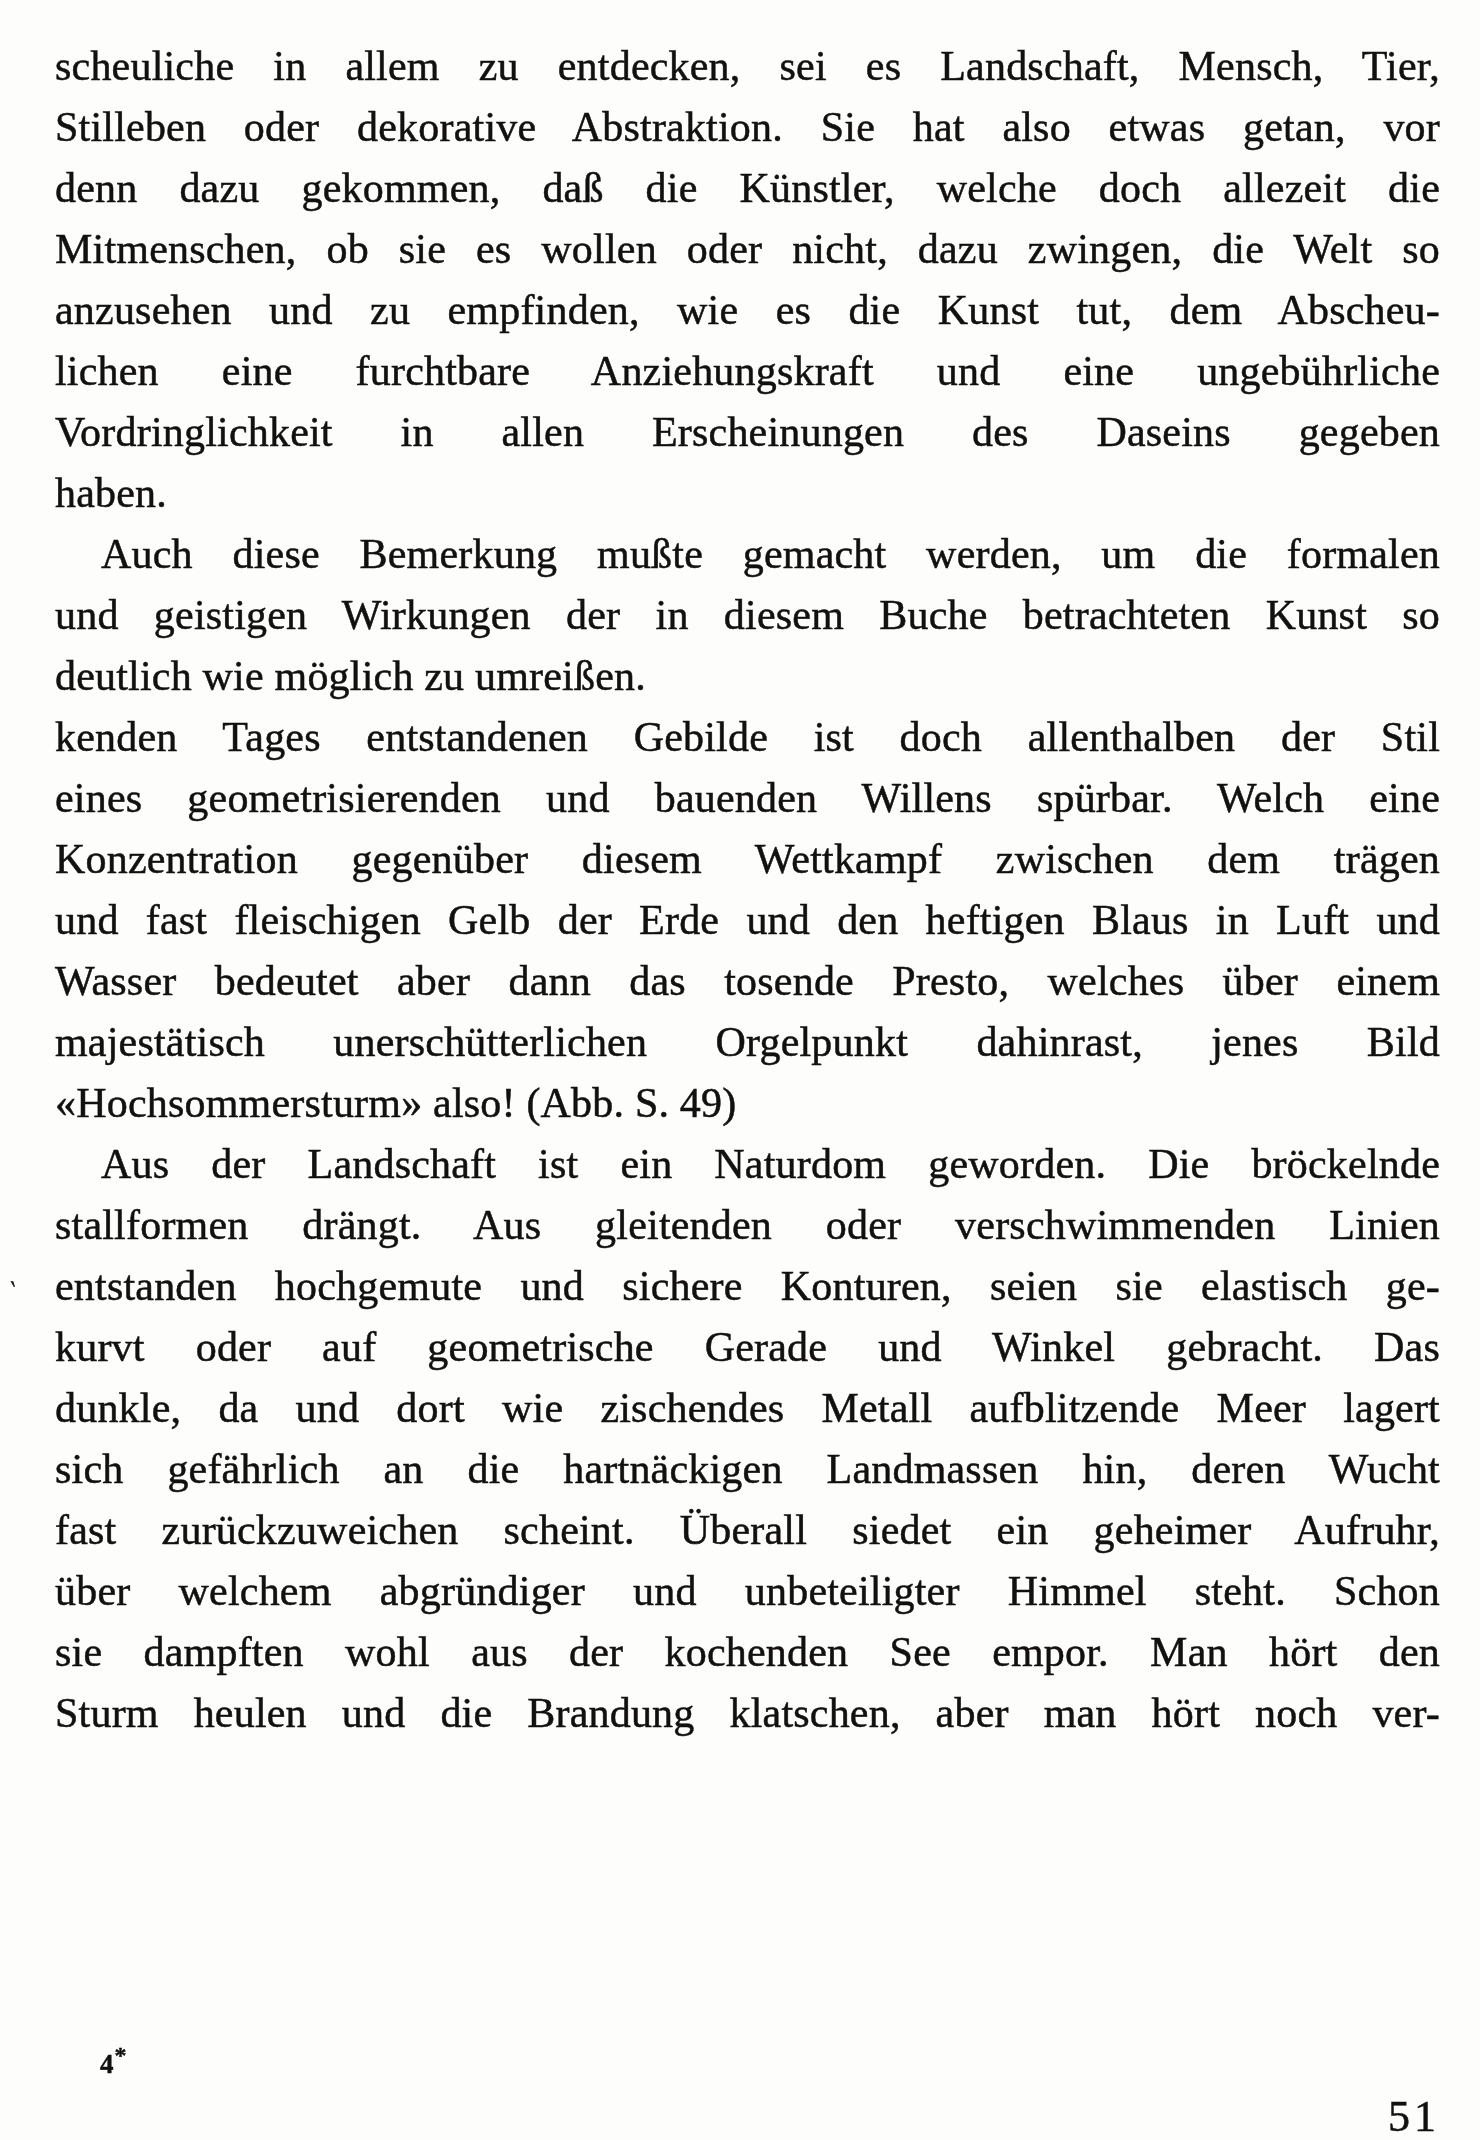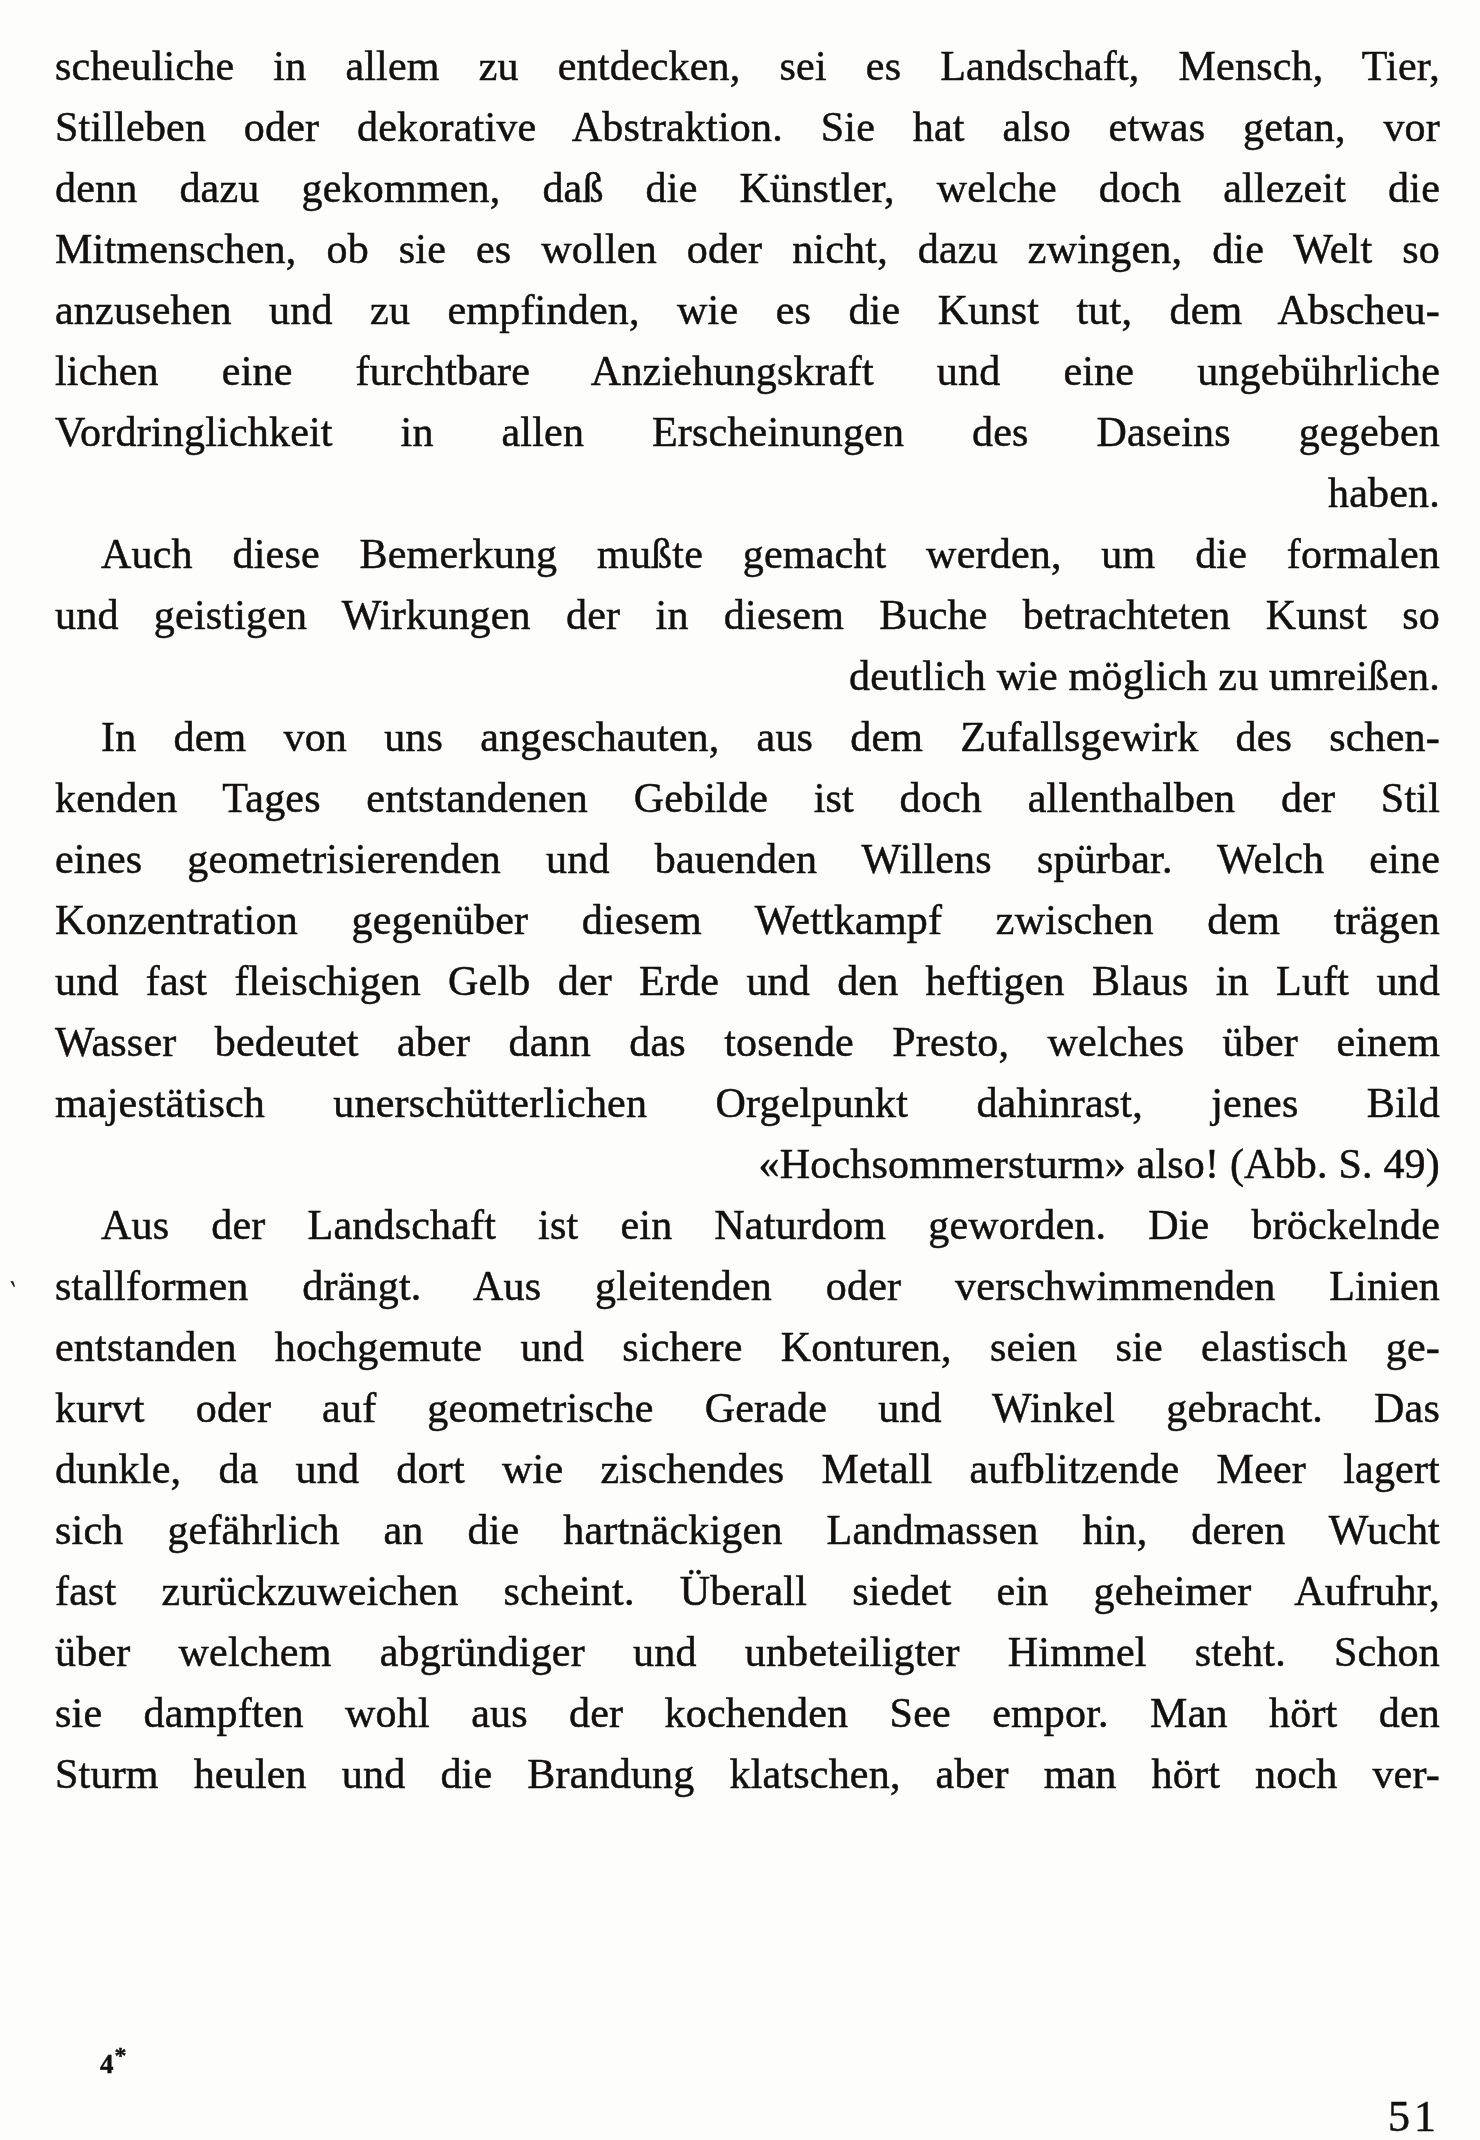--- a/index.html
+++ b/index.html
@@ -23,21 +23,21 @@
     top: 36px;
   }
   .line {
     height: 61px;
     line-height: 61px;
     font-size: 42px;
     letter-spacing: 0.2px;
     white-space: normal;
     overflow: visible;
     -webkit-text-stroke: 0.5px #121110;
-    text-align: right;
+    text-align: left;
   }
   .line.j {
     text-align: justify;
     text-align-last: justify;
   }
   .line.ind {
     text-indent: 46px;
   }
   .margin-tick {
     position: absolute;
@@ -83,21 +83,20 @@
     <div class="line j">Stilleben oder dekorative Abstraktion. Sie hat also etwas getan, vor</div>
     <div class="line j">denn dazu gekommen, daß die Künstler, welche doch allezeit die</div>
     <div class="line j">Mitmenschen, ob sie es wollen oder nicht, dazu zwingen, die Welt so</div>
     <div class="line j">anzusehen und zu empfinden, wie es die Kunst tut, dem Abscheu-</div>
     <div class="line j">lichen eine furchtbare Anziehungskraft und eine ungebührliche</div>
     <div class="line j">Vordringlichkeit in allen Erscheinungen des Daseins gegeben</div>
     <div class="line">haben.</div>
     <div class="line j ind">Auch diese Bemerkung mußte gemacht werden, um die formalen</div>
     <div class="line j">und geistigen Wirkungen der in diesem Buche betrachteten Kunst so</div>
     <div class="line">deutlich wie möglich zu umreißen.</div>
-    <div class="line j ind">In dem von uns angeschauten, aus dem Zufallsgewirk des schen-</div>
     <div class="line j">kenden Tages entstandenen Gebilde ist doch allenthalben der Stil</div>
     <div class="line j">eines geometrisierenden und bauenden Willens spürbar. Welch eine</div>
     <div class="line j">Konzentration gegenüber diesem Wettkampf zwischen dem trägen</div>
     <div class="line j">und fast fleischigen Gelb der Erde und den heftigen Blaus in Luft und</div>
     <div class="line j">Wasser bedeutet aber dann das tosende Presto, welches über einem</div>
     <div class="line j">majestätisch unerschütterlichen Orgelpunkt dahinrast, jenes Bild</div>
     <div class="line">«Hochsommersturm» also! (Abb. S. 49)</div>
     <div class="line j ind">Aus der Landschaft ist ein Naturdom geworden. Die bröckelnde</div>
     <div class="line j">stallformen drängt. Aus gleitenden oder verschwimmenden Linien</div>
     <div class="line j">entstanden hochgemute und sichere Konturen, seien sie elastisch ge-</div>

